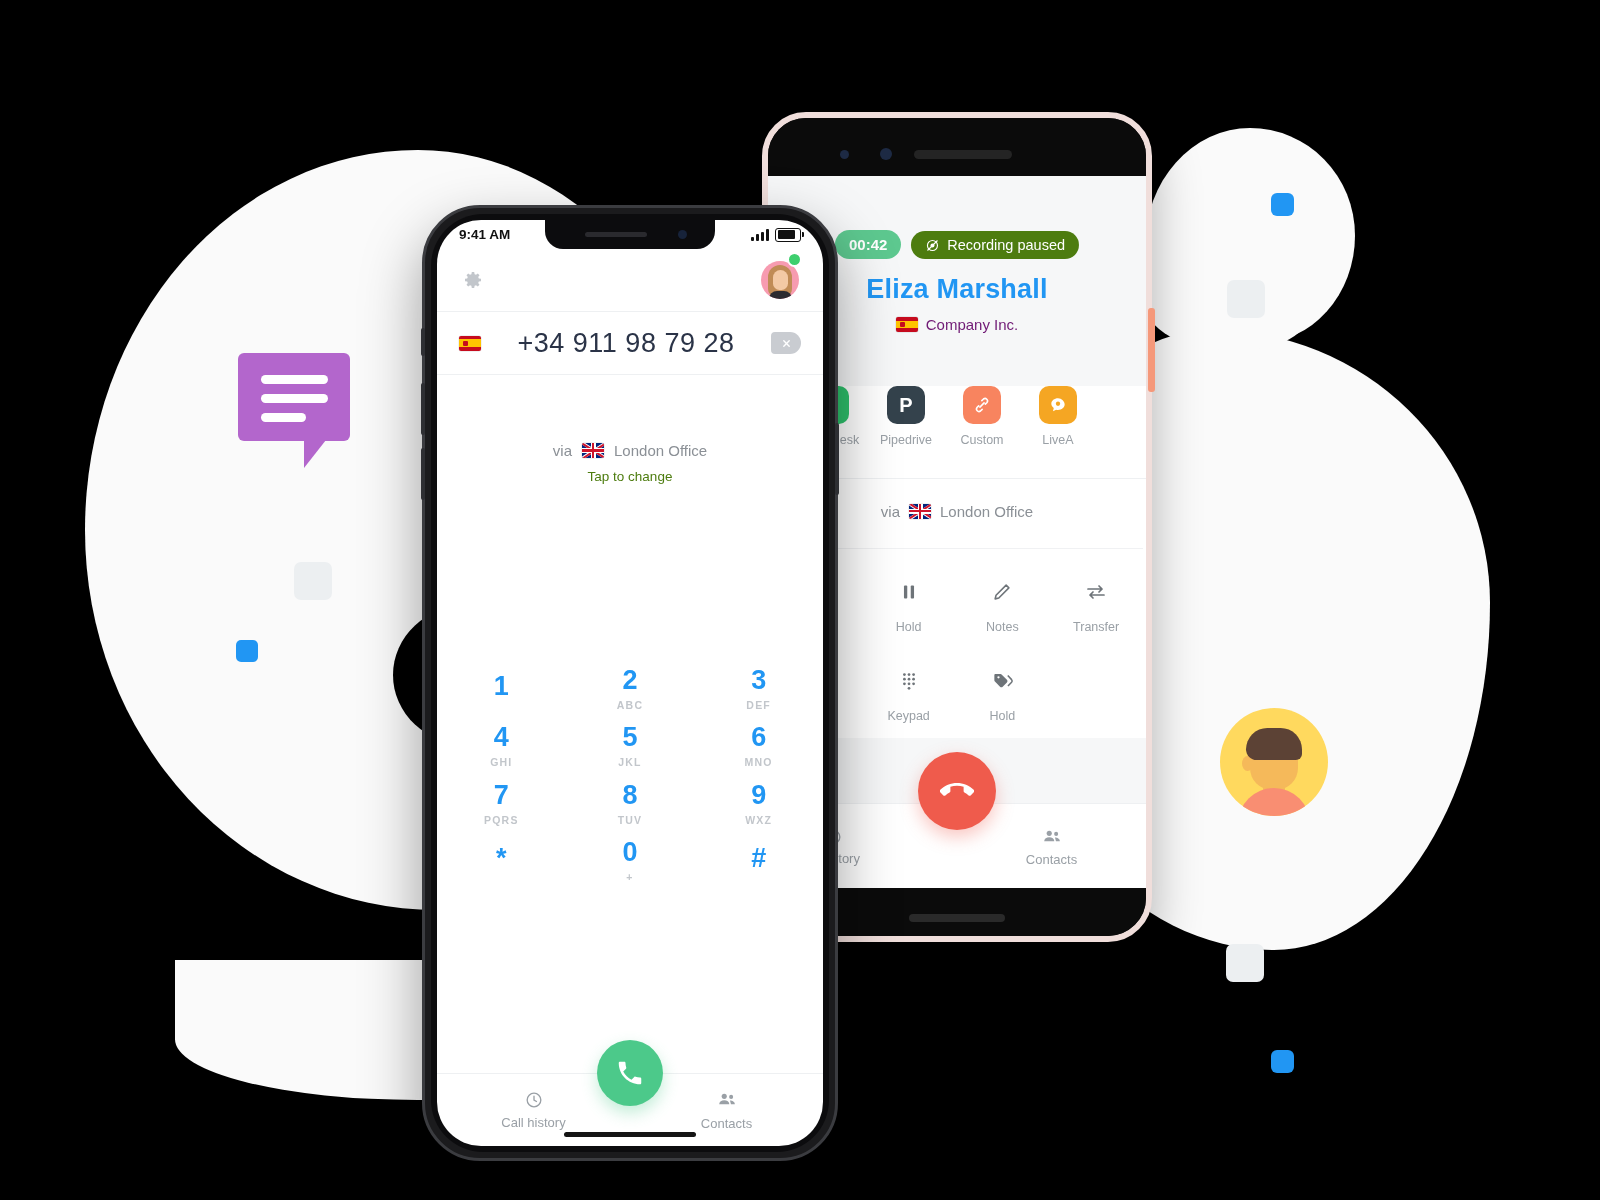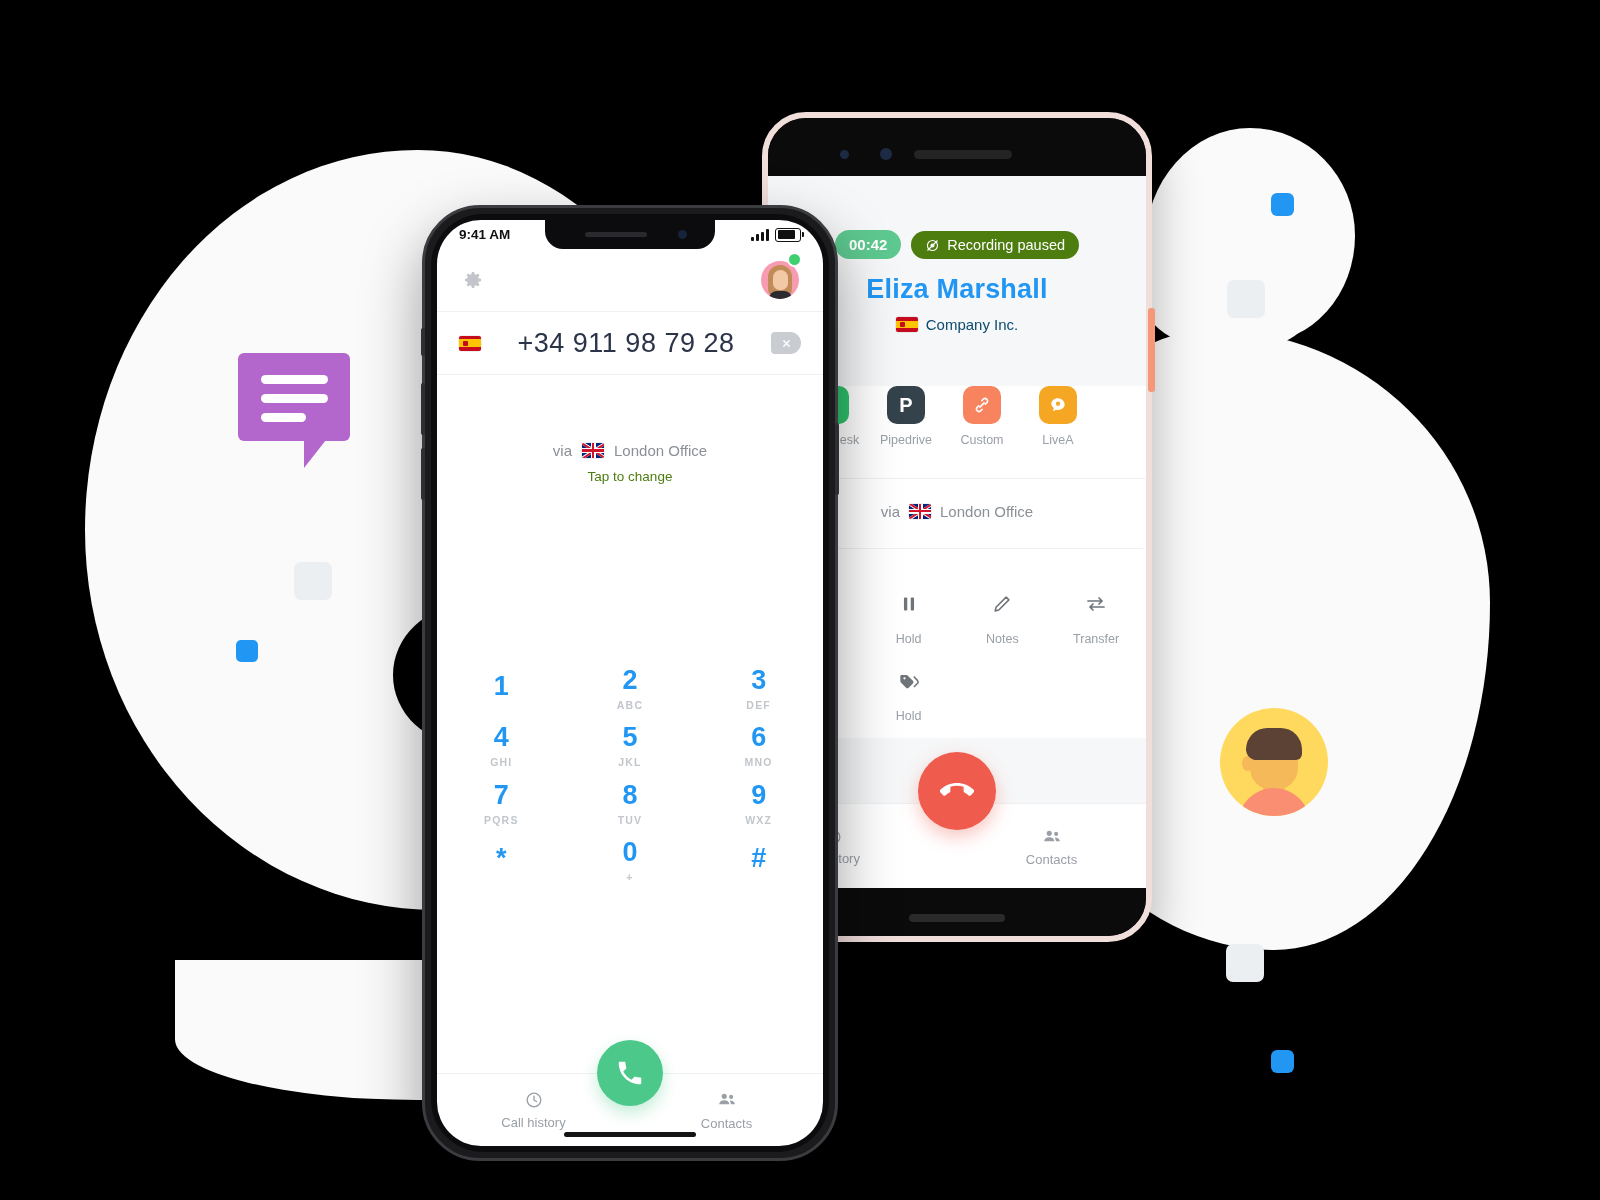--- a/index.html
+++ b/index.html
@@ -100,41 +100,41 @@
   .pillrow{position:absolute;left:50%;transform:translateX(-50%);top:54px;display:flex;gap:10px;align-items:center;white-space:nowrap;}
   .pill{border-radius:16px;padding:6px 14px;font-size:15px;font-weight:bold;color:#fff;display:flex;align-items:center;gap:7px;}
   .pill.timer{background:#5dc88f;font-family:Liberation Sans, sans-serif;}
   .pill.rec{background:#4d7c0f;font-weight:normal;font-size:14.5px;align-items:flex-end;}
   .bp-name{
     position:absolute;left:0;right:0;top:98px;text-align:center;
     font-size:27px;font-weight:bold;color:#2196f3;letter-spacing:.2px;
   }
   .bp-company{
     position:absolute;left:0;right:0;top:140px;text-align:center;
-    font-size:15px;color:#0c4a6e;display:flex;align-items:center;justify-content:center;gap:8px;
+    font-size:15px;color:#701a75;display:flex;align-items:center;justify-content:center;gap:8px;
   }
   .bp-integrations{
     position:absolute;left:0;right:0;top:210px;height:92px;
     background:#fff;display:flex;align-items:flex-start;gap:0;padding-left:0;
   }
   .intg{width:76px;flex:0 0 76px;display:flex;flex-direction:column;align-items:center;gap:9px;}
   .intg .tile{width:38px;height:38px;border-radius:10px;display:flex;align-items:center;justify-content:center;color:#fff;font-size:19px;font-weight:bold;}
   .intg .lbl{font-size:12.5px;color:#9aa0a6;white-space:nowrap;}
   .bp-via{
     position:absolute;left:0;right:0;top:302px;height:64px;background:#fff;
     border-top:1px solid #eef0f2;
     display:flex;align-items:center;justify-content:center;gap:9px;
     font-size:15px;color:#8b9096;
   }
   .bp-gap{position:absolute;left:0;right:0;top:366px;bottom:150px;background:#fff;}
   .bp-controls{
     position:absolute;left:0;right:3px;bottom:150px;height:190px;background:#fff;
     border-top:1px solid #f0f1f3;
     display:grid;grid-template-columns:repeat(4,1fr);grid-template-rows:1fr 1fr;
-    padding-top:24px;box-sizing:border-box;
+    padding-top:12px;box-sizing:border-box;
   }
   .ctl{display:flex;flex-direction:column;align-items:center;justify-content:flex-start;gap:7px;padding-top:10px;}
   .ctl .ic{width:42px;height:42px;display:flex;align-items:center;justify-content:center;border-radius:50%;color:#6e7479;}
   .ctl .ic.active{background:#f8845f;color:#fff;}
   .ctl .lbl{font-size:12.5px;color:#9aa0a6;text-align:center;line-height:1.15;max-width:62px;}
   .ctl .lbl.on{color:#f8845f;}
   .bp-tabbar{
     position:absolute;left:0;right:0;bottom:0;height:84px;background:#fff;
     border-top:1px solid #eef0f2;display:flex;align-items:center;
   }
@@ -408,20 +408,37 @@
               <svg width="22" height="22" viewBox="0 0 24 24" fill="currentColor">
                   <path d="M4 9.5v5h3.2L12 18.8V5.2L7.2 9.5z"></path>
                   <path d="M14.6 8.4a4.6 4.6 0 010 7.2" fill="none" stroke="currentColor" stroke-width="1.8" stroke-linecap="round"></path>
                   <path d="M17 6a8 8 0 010 12" fill="none" stroke="currentColor" stroke-width="1.8" stroke-linecap="round"></path>
                 </svg>
             </div>
             <div class="lbl on">Loud-speaker</div>
           </div>
           <div class="ctl">
             <div class="ic">
+              <svg width="22" height="22" viewBox="0 0 24 24" fill="currentColor">
+                <circle cx="7" cy="5" r="1.5"></circle>
+                  <circle cx="12" cy="5" r="1.5"></circle>
+                  <circle cx="17" cy="5" r="1.5"></circle>
+                <circle cx="7" cy="10" r="1.5"></circle>
+                  <circle cx="12" cy="10" r="1.5"></circle>
+                  <circle cx="17" cy="10" r="1.5"></circle>
+                <circle cx="7" cy="15" r="1.5"></circle>
+                  <circle cx="12" cy="15" r="1.5"></circle>
+                  <circle cx="17" cy="15" r="1.5"></circle>
+                <circle cx="12" cy="20" r="1.5"></circle>
+              </svg>
+            </div>
+            <div class="lbl">Keypad</div>
+          </div>
+          <div class="ctl">
+            <div class="ic">
               <svg width="23" height="23" viewBox="0 0 24 24" fill="currentColor">
                   <path d="M3.5 6.5v5.2c0 .5.2 1 .6 1.4l5.3 5.3c.8.8 2 .8 2.8 0l4.4-4.4c.8-.8.8-2 0-2.8L11.3 5.9a2 2 0 00-1.4-.6H4.6c-.6 0-1.1.5-1.1 1.2zm3.1 2.2a1.2 1.2 0 112.4 0 1.2 1.2 0 01-2.4 0z"></path>
                   <path d="M17.5 6.8l4 4.3c.7.8.7 1.9 0 2.7l-3.8 3.9" fill="none" stroke="currentColor" stroke-width="1.6"></path>
                 </svg>
             </div>
             <div class="lbl">Hold</div>
           </div>
         </div>
 
         <div class="bp-tabbar">

